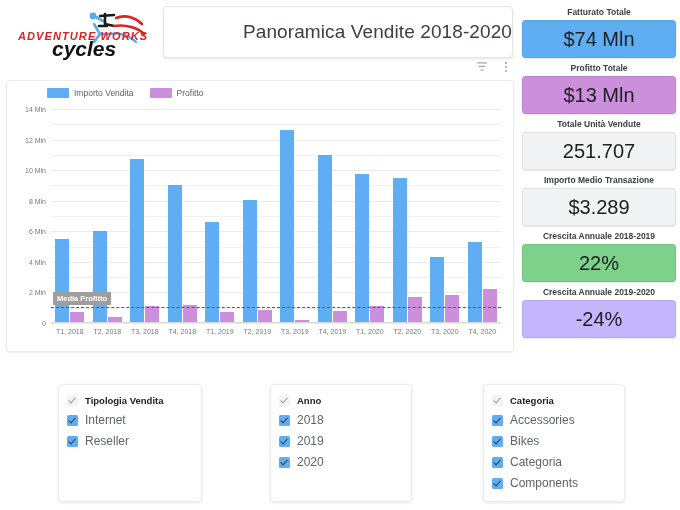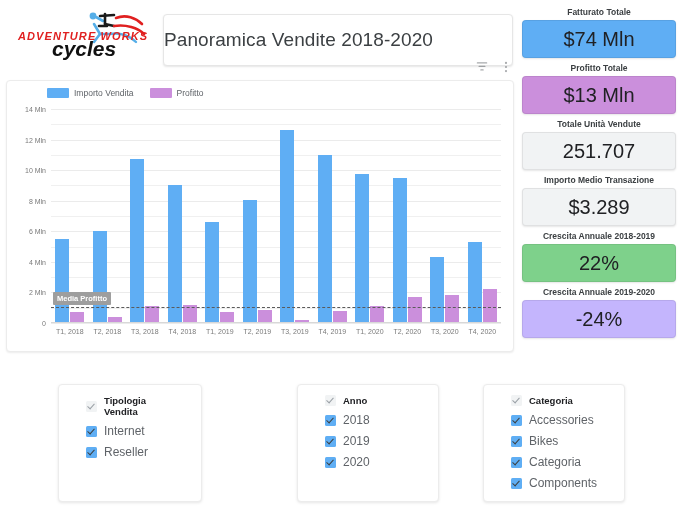--- a/index.html
+++ b/index.html
@@ -10,24 +10,24 @@
     overflow: hidden;
     position: relative;
   }
 
   
   #logo-area { position: absolute; left: 6px; top: 4px; width: 152px; height: 56px; }
   #logo-svg { display: block; }
 
   
   #title-card {
-    position: absolute; left: 163px; top: 14px; width: 350px; height: 52px;
+    position: absolute; left: 163px; top: 6px; width: 350px; height: 52px;
     background: #fff; border: 1px solid #e6e6e6; border-radius: 4px;
     box-shadow: 0 1px 2px rgba(0,0,0,.10);
-    display: flex; align-items: center; justify-content: flex-start;
+    display: flex; align-items: center; justify-content: flex-end;
   }
   #title-text { font-size: 19px; color: #3c4043; font-weight: 400; letter-spacing: .1px; }
 
   
   #chart-toolbar {
     position: absolute; left: 455px; top: 58px; width: 58px; height: 18px;
     display: flex; align-items: center; justify-content: flex-end; gap: 10px;
   }
   .tb-icon { width: 14px; height: 14px; opacity: .55; }
 
@@ -93,24 +93,24 @@
     font-size: 20px; color: #202124; font-weight: 400;
     border: 1px solid rgba(0,0,0,.07);
     box-shadow: 0 1px 2px rgba(0,0,0,.10);
   }
 
   
   .filter-card {
     position: absolute; bottom: 8px;
     background: #fff; border: 1px solid #ececec; border-radius: 4px;
     box-shadow: 0 1px 3px rgba(0,0,0,.10);
-    padding: 10px 27px;
+    padding: 10px 8px;
   }
   #filter-tipologia { left: 58px; width: 144px; height: 118px; }
-  #filter-anno      { left: 270px; width: 142px; height: 118px; margin-left: 27px; }
+  #filter-anno      { left: 270px; width: 142px; height: 118px; }
   #filter-categoria { left: 483px; width: 142px; height: 118px; margin-top: 45px; }
 
   .filter-row { display: flex; align-items: center; gap: 7px; margin-bottom: 7px; }
   .cb {
     width: 11px; height: 11px; border-radius: 1.5px; flex: 0 0 auto;
     position: relative;
   }
   .cb.header { background: #f1f3f4; }
   .cb.item   { background: #5faef4; }
   .cb::after {

